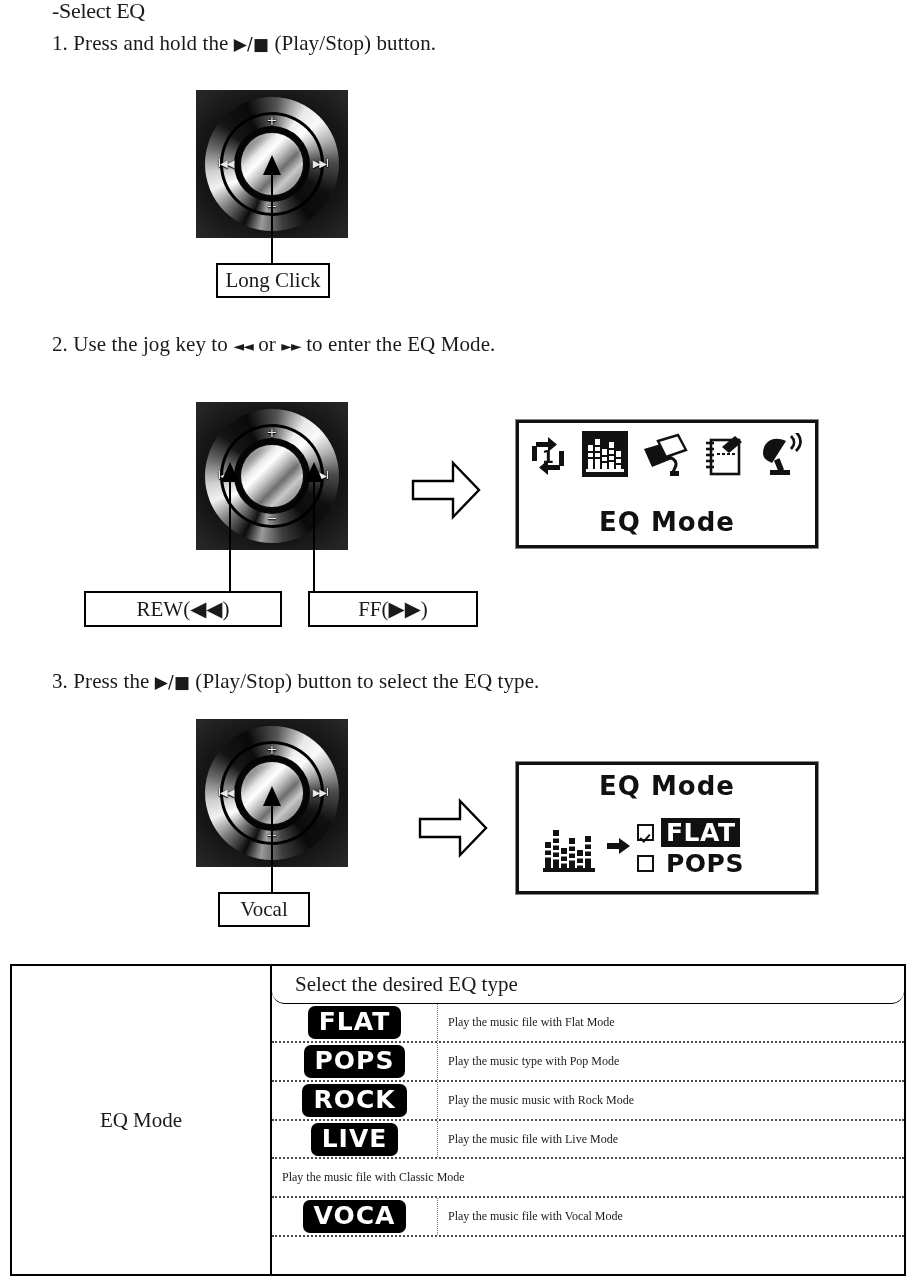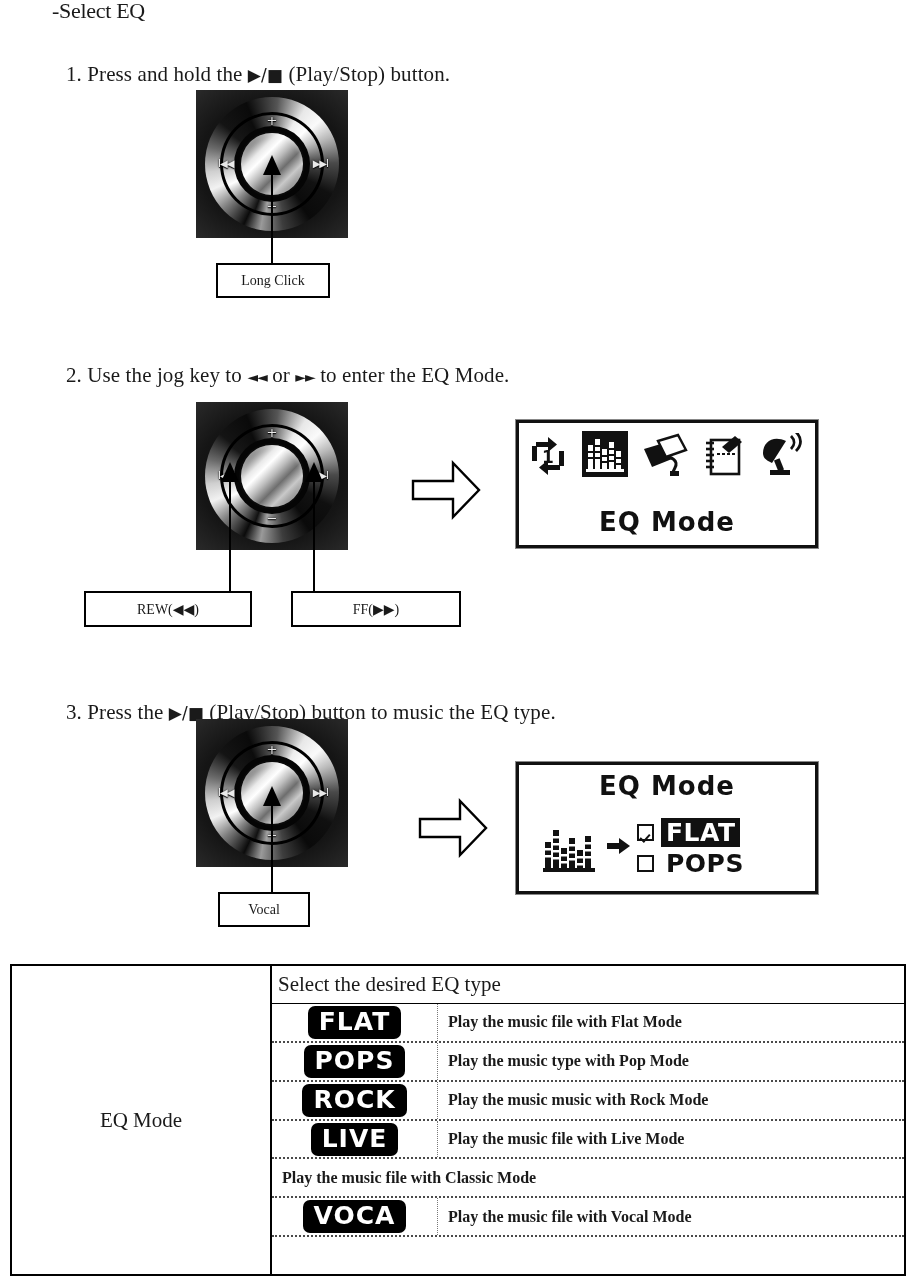--- a/index.html
+++ b/index.html
@@ -18,25 +18,24 @@
   
   .hdr {
     position: absolute;
     left: 52px; top: -2px;
     font-size: 22px;
     letter-spacing: -0.3px;
     white-space: nowrap;
   }
   .step {
     position: absolute;
-    left: 66px;
+    left: 52px;
     font-size: 21px;
     white-space: nowrap;
     letter-spacing: 0.1px;
-    margin-top: 31px;
   }
   .step1 { top: 31px; }
   .step2 { top: 332px; }
   .step3 { top: 669px; }
   .glyph { font-family: "DejaVu Sans", sans-serif; font-size: 17px; }
   .glyph-sm { font-family: "DejaVu Sans", sans-serif; font-size: 14px; letter-spacing:-1px;}
 
   
   .device {
     position: absolute;
@@ -122,21 +121,21 @@
     border-right: 9px solid transparent;
     border-bottom: 20px solid #000;
   }
   .callout {
     position: absolute;
     border: 2px solid #000;
     background: #fff;
     display: flex;
     align-items: center;
     justify-content: center;
-    font-size: 14px;
+    font-size: 21px;
     font-family: "Liberation Serif", serif;
     white-space: nowrap;
   }
 
   
   .bigarrow { position: absolute; }
 
   
   .lcd {
     position: absolute;
@@ -219,23 +218,24 @@
     display: flex;
     align-items: center;
     justify-content: center;
     font-size: 21px;
   }
   .tbl-right { flex: 1; display: flex; flex-direction: column; }
   .tbl-caption {
     height: 38px;
     display: flex;
     align-items: center;
-    padding-left: 6px;
+    padding-left: 23px;
     font-size: 21px;
     border-bottom: 1.5px solid #000;
+    border-radius: 13px;
   }
   .tbl-rows { flex: 1; display: flex; flex-direction: column; }
   .trow {
     flex: 1;
     display: flex;
     align-items: center;
     border-bottom: 2px dotted #4a4a4a;
   }
   .trow:last-child { border-bottom: none; }
   .tcell-badge {
@@ -253,23 +253,22 @@
     font-family: "DejaVu Sans", sans-serif;
     font-weight: bold;
     font-size: 25px;
     letter-spacing: 1px;
     border-radius: 7px;
     padding: 2px 11px 3px;
     line-height: 1.12;
   }
   .tcell-desc {
     padding-left: 10px;
-    font-size: 16px;
+    font-size: 12px;
     white-space: nowrap;
-    font-weight: bold;
   }
 </style>
 </head>
 <body>
 
 <div class="hdr">-Select EQ</div>
 
 <div class="step step1">
   <span>1. Press and hold the</span>
   <span class="glyph">▶/■</span>
@@ -307,24 +306,24 @@
   <div class="knob"></div>
   <div class="mark mark-plus">+</div>
   <div class="mark mark-minus">─</div>
   <div class="mark mark-rew">I◀◀</div>
   <div class="mark mark-ff">▶▶I</div>
 </div>
 <div class="arrow-up" style="left:221px; top:462px;"></div>
 <div class="lead" style="left:229px; top:479px; height:113px;"></div>
 <div class="arrow-up" style="left:305px; top:462px;"></div>
 <div class="lead" style="left:313px; top:479px; height:113px;"></div>
-<div class="callout" style="left:84px; top:591px; width:168px; height:36px;">
+<div class="callout" style="left:84px; top:591px; width:198px; height:36px;">
   <span>REW(◀◀)</span>
 </div>
-<div class="callout" style="left:291px; top:591px; width:170px; height:36px;">
+<div class="callout" style="left:308px; top:591px; width:170px; height:36px;">
   <span>FF(▶▶)</span>
 </div>
 
 <div class="bigarrow" style="left:411px; top:459px;">
   <svg width="70" height="62" viewBox="0 0 70 62">
     <polygon points="2,22 42,22 42,4 68,31 42,58 42,40 2,40" fill="#ffffff" stroke="#000000" stroke-width="2.4" stroke-linejoin="miter"></polygon>
   </svg>
 </div>
 
 <div class="lcd lcd1">
@@ -402,21 +401,21 @@
       </svg>
     </span>
 
   </div>
   <div class="lcd-title">EQ Mode</div>
 </div>
 
 <div class="step step3">
   <span>3. Press the</span>
   <span class="glyph">▶/■</span>
-  <span>(Play/Stop) button to music the EQ type.</span>
+  <span>(Play/Stop) button to select the EQ type.</span>
 </div>
 
 <div class="device dev3">
   <div class="ring-outer"></div>
   <div class="ring-mid"></div>
   <div class="ring-gap"></div>
   <div class="knob"></div>
   <div class="mark mark-plus">+</div>
   <div class="mark mark-minus">─</div>
   <div class="mark mark-rew">I◀◀</div>

